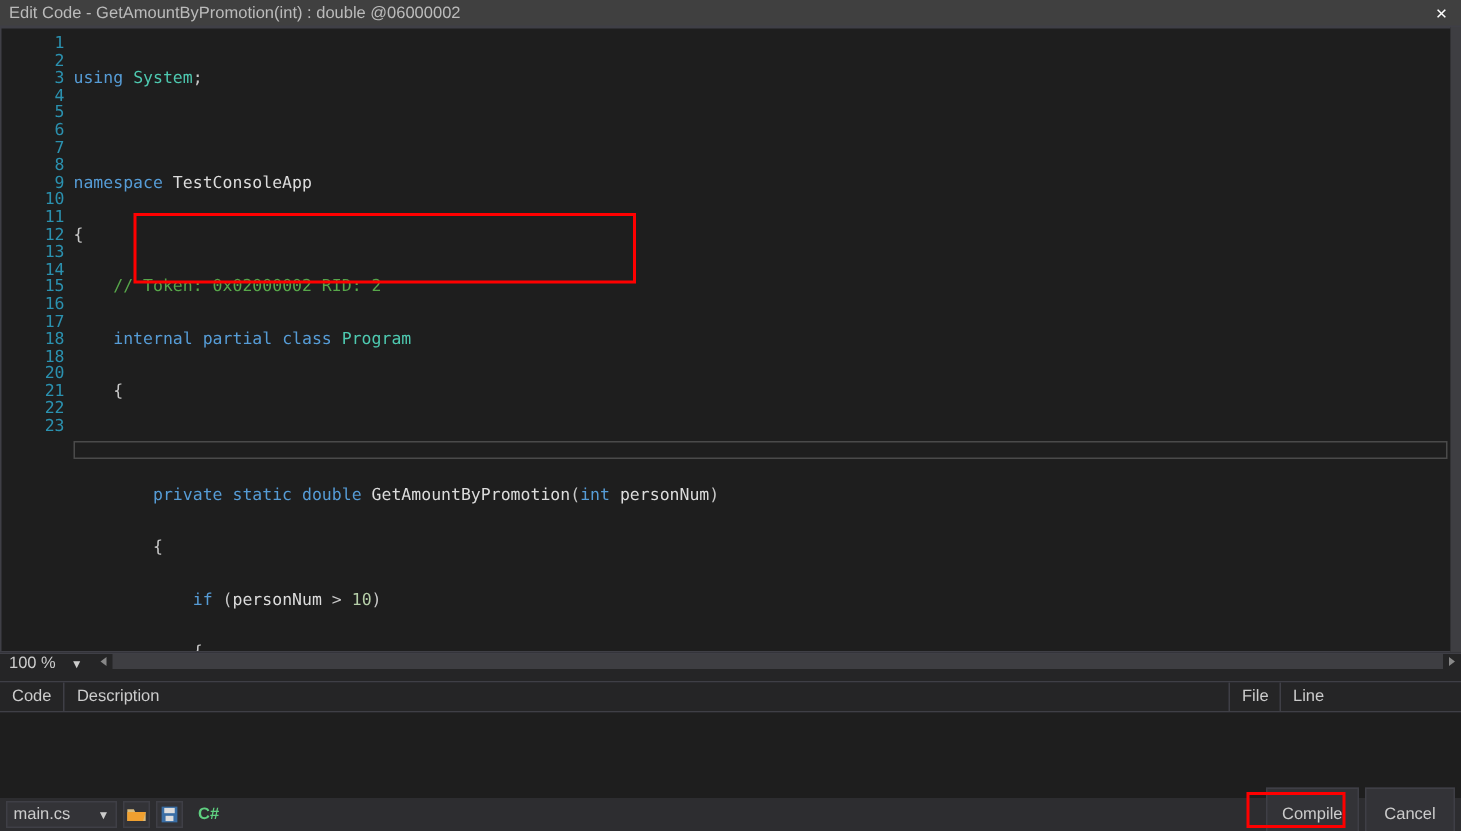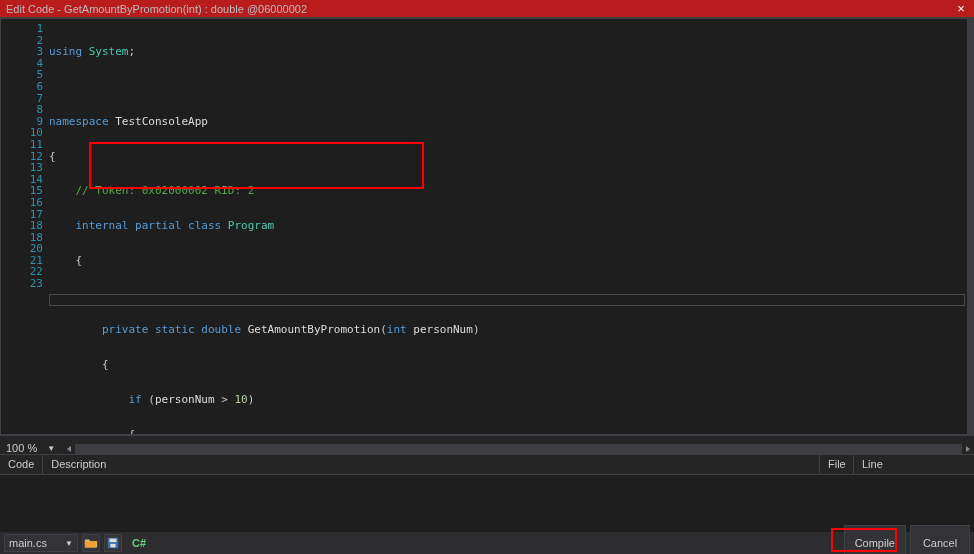--- a/index.html
+++ b/index.html
@@ -7,21 +7,21 @@
     width: 974px;
     height: 554px;
     background: #2d2d30;
     font-family: 'Segoe UI', Tahoma, sans-serif;
     color: #ccc;
     overflow: hidden;
     position: relative;
   }
   .titlebar {
     height: 18px;
-    background: #b91c1c;
+    background: #404040;
     display: flex;
     align-items: center;
     padding: 0 6px;
     font-size: 11px;
     color: #bbb;
     border-bottom: 1px solid #3f3f46;
   }
   .titlebar .title { flex: 1; }
   .titlebar .close {
     width: 14px;
@@ -93,21 +93,21 @@
   }
   .statusbar1 {
     position: absolute;
     bottom: 99px;
     left: 0; right: 0;
     height: 20px;
     background: #252526;
     border-top: 1px solid #3f3f46;
     border-bottom: 1px solid #3f3f46;
     display: flex;
-    align-items: flex-end;
+    align-items: flex-start;
     font-size: 11px;
     color: #ccc;
   }
   .zoom { padding: 0 6px; }
   .zoom-dd {
     width: 12px; height: 12px;
     display: inline-flex; align-items: center; justify-content: center;
     font-size: 8px; margin-left: 2px;
   }
   .hscroll-track {

